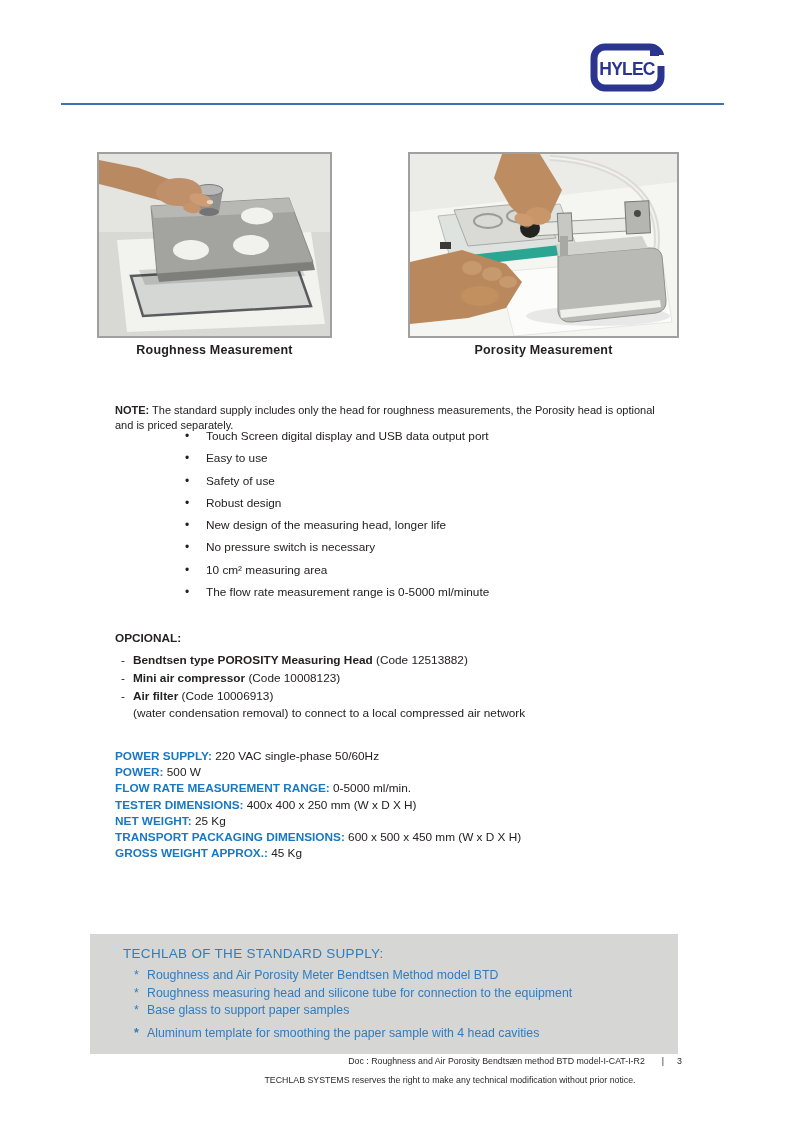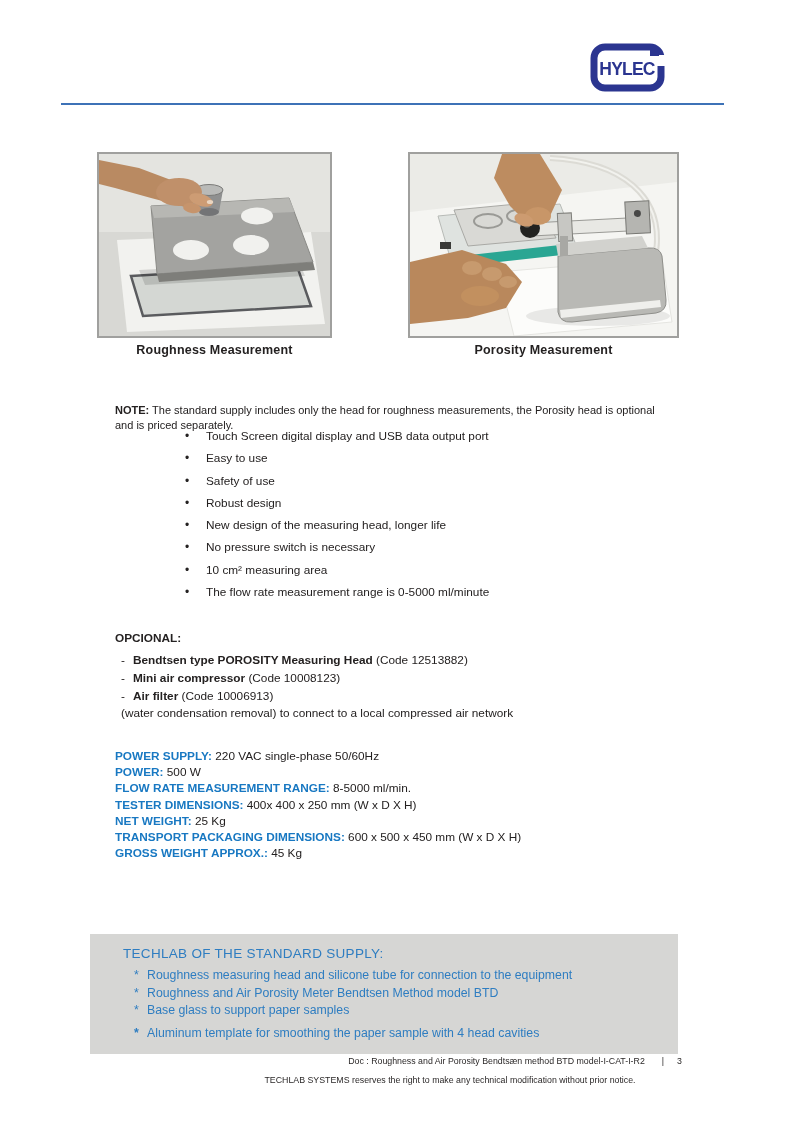--- a/index.html
+++ b/index.html
@@ -28,21 +28,21 @@
   .features{left:185px;top:430px;list-style:none;margin:0;padding:0;}
   .features li{font-size:11.8px;line-height:13px;margin-bottom:9.3px;}
   .features li::before{content:"\2022";display:inline-block;width:21px;font-size:12px;}
 
   
   .opt-head{left:115px;top:631px;font-size:11.8px;font-weight:700;}
   .opt-list{left:121px;top:651px;font-size:11.8px;}
   .opt-item{line-height:18px;}
   .opt-item::before{content:"-";display:inline-block;width:12px;}
   .opt-item b{font-weight:700;}
-  .opt-note{line-height:17px;}
+  .opt-note{margin-left:12px;line-height:17px;}
 
   
   .specs{left:115px;top:748px;font-size:11.8px;}
   .spec-row{line-height:16.2px;white-space:nowrap;}
   .spec-label{color:#1878c2;font-weight:700;}
 
   
   .contents-box{left:90px;top:934px;width:588px;height:120px;background:#d6d6d4;}
   .contents-title{padding:12px 0 6px 33px;font-size:13.5px;color:#2e7dc1;letter-spacing:.3px;}
   .contents-item{margin-left:44px;font-size:12.3px;line-height:17.5px;color:#2e7dc1;}
@@ -152,31 +152,31 @@
   <div class="abs opt-list">
     <div class="opt-item"><b>Bendtsen type POROSITY Measuring Head</b> <span>(Code 12513882)</span></div>
     <div class="opt-item"><b>Mini air compressor</b> <span>(Code 10008123)</span></div>
     <div class="opt-item"><b>Air filter</b> <span>(Code 10006913)</span></div>
     <div class="opt-note">(water condensation removal) to connect to a local compressed air network</div>
   </div>
 
   <div class="abs specs">
     <div class="spec-row"><span class="spec-label">POWER SUPPLY:</span> <span class="spec-value">220 VAC single-phase 50/60Hz</span></div>
     <div class="spec-row"><span class="spec-label">POWER:</span> <span class="spec-value">500 W</span></div>
-    <div class="spec-row"><span class="spec-label">FLOW RATE MEASUREMENT RANGE:</span> <span class="spec-value">8-5000 ml/min.</span></div>
+    <div class="spec-row"><span class="spec-label">FLOW RATE MEASUREMENT RANGE:</span> <span class="spec-value">0-5000 ml/min.</span></div>
     <div class="spec-row"><span class="spec-label">TESTER DIMENSIONS:</span> <span class="spec-value">400x 400 x 250 mm (W x D X H)</span></div>
     <div class="spec-row"><span class="spec-label">NET WEIGHT:</span> <span class="spec-value">25 Kg</span></div>
     <div class="spec-row"><span class="spec-label">TRANSPORT PACKAGING DIMENSIONS:</span> <span class="spec-value">600 x 500 x 450 mm (W x D X H)</span></div>
     <div class="spec-row"><span class="spec-label">GROSS WEIGHT APPROX.:</span> <span class="spec-value">45 Kg</span></div>
   </div>
 
   <div class="abs contents-box">
     <div class="contents-title">TECHLAB OF THE STANDARD SUPPLY:</div>
+    <div class="contents-item">Roughness and Air Porosity Meter Bendtsen Method model BTD</div>
     <div class="contents-item">Roughness measuring head and silicone tube for connection to the equipment</div>
-    <div class="contents-item">Roughness and Air Porosity Meter Bendtsen Method model BTD</div>
     <div class="contents-item">Base glass to support paper samples</div>
     <div class="contents-item last">Aluminum template for smoothing the paper sample with 4 head cavities</div>
   </div>
 
   <div class="abs footer-line1">
     <span>Doc : Roughness and Air Porosity Bendtsæn method BTD model-I-CAT-I-R2</span><span class="footer-sep">|</span><span>3</span>
   </div>
   <div class="abs footer-line2">TECHLAB SYSTEMS reserves the right to make any technical modification without prior notice.</div>
 
 </div>

